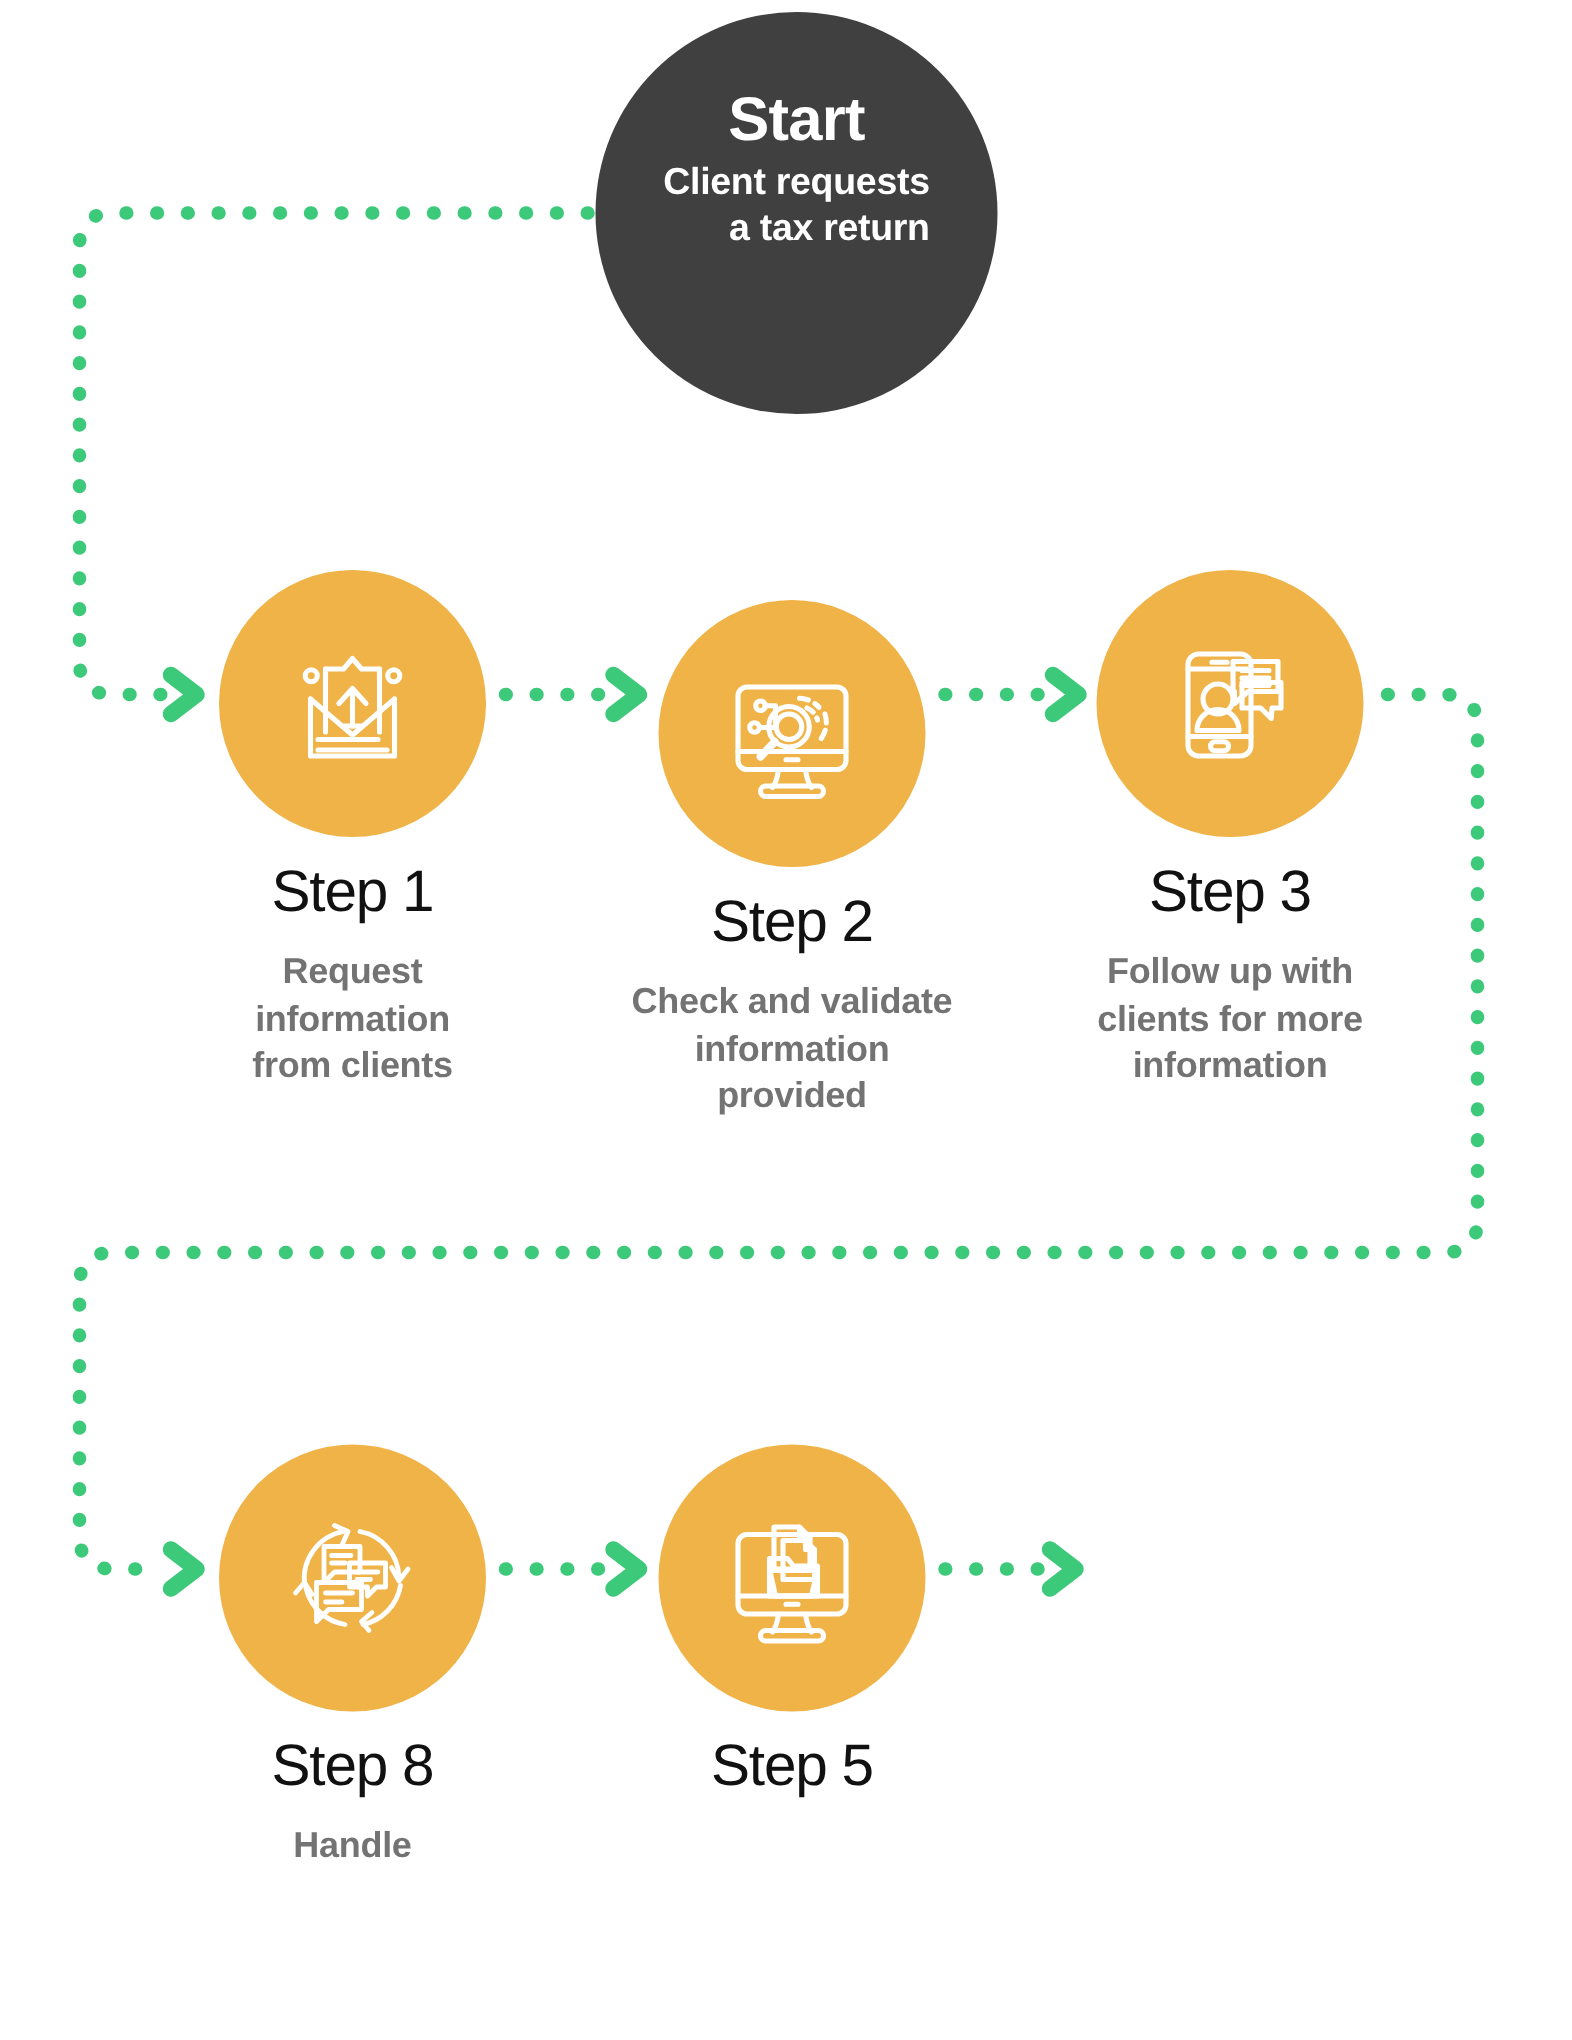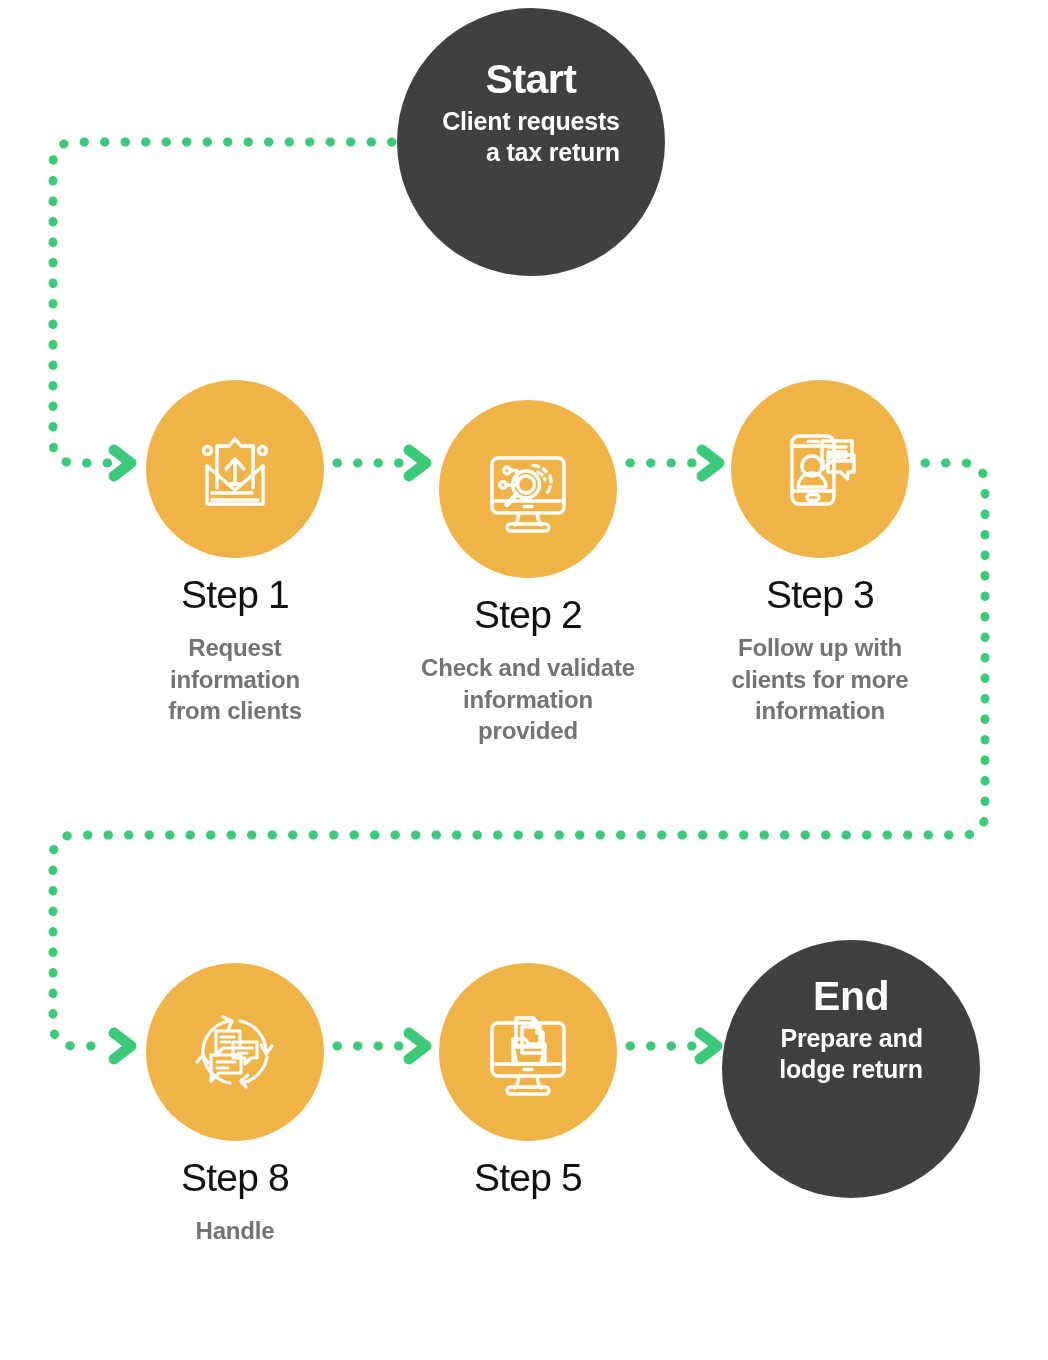--- a/index.html
+++ b/index.html
@@ -305,21 +305,14 @@
           <path d="M61 27 v6 h6"></path>
 
           <path d="M37 39 h12 l4 5 h16 v20 H37 z"></path>
           <path d="M37 46 h32 l-4 18 H41 z"></path>
         </svg>
       </span>
     </div>
     <div class="step-title">Step 5</div>
   </div>
 
-  <div class="terminal" id="end-node">
-    <div class="terminal-title">End</div>
-    <div class="terminal-sub">
-      <div>Prepare and</div>
-      <div>lodge return</div>
-    </div>
-  </div>
 
 </div>
 
 </body></html>

